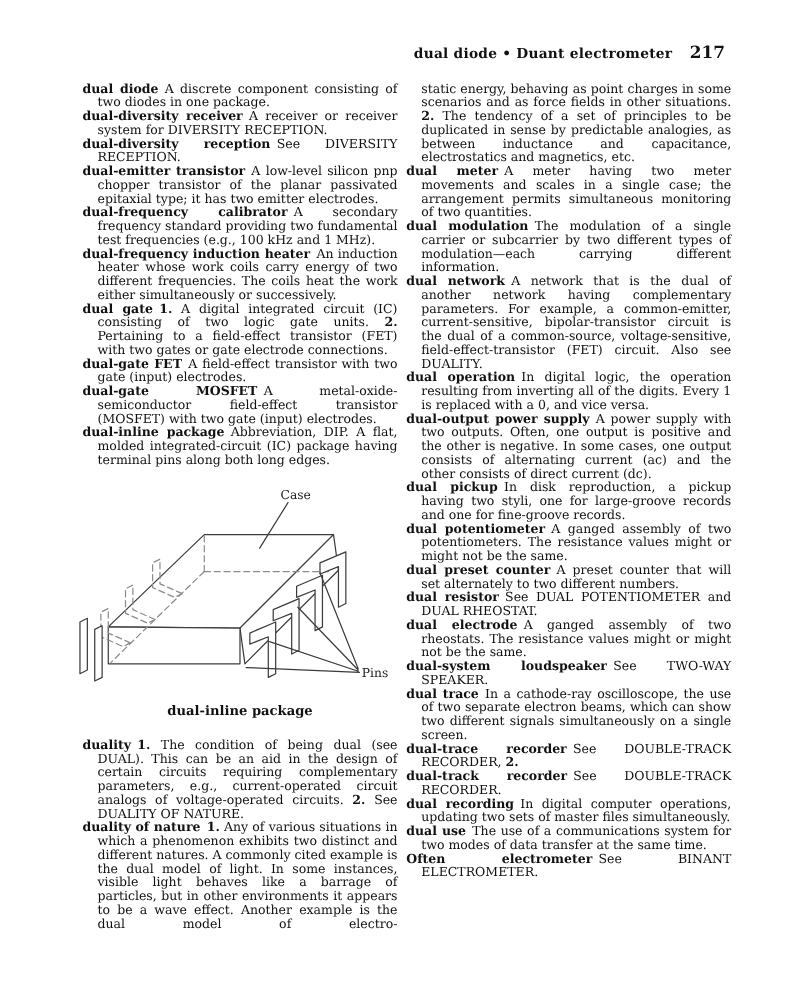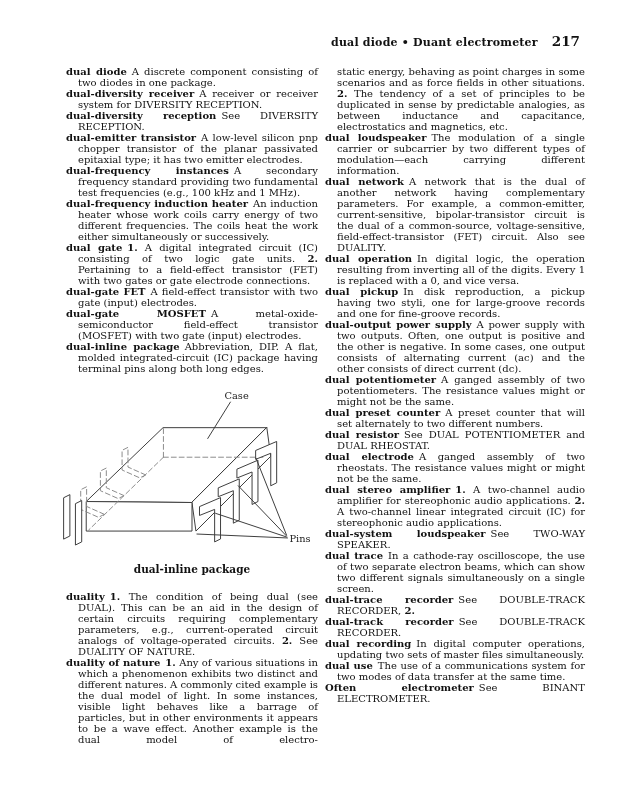--- a/index.html
+++ b/index.html
@@ -44,21 +44,21 @@
 
   <div class="running-head">
     <span class="guide">dual diode • Duant electrometer</span><span class="folio">217</span>
   </div>
 
   <div id="col-left" class="col">
       <p class="entry"><b class="term">dual diode</b>A discrete component consisting of two diodes in one package.</p>
       <p class="entry"><b class="term">dual-diversity receiver</b>A receiver or receiver system for DIVERSITY RECEPTION.</p>
       <p class="entry"><b class="term">dual-diversity reception</b>See DIVERSITY RECEPTION.</p>
       <p class="entry"><b class="term">dual-emitter transistor</b>A low-level silicon pnp chopper transistor of the planar passivated epitaxial type; it has two emitter electrodes.</p>
-      <p class="entry"><b class="term">dual-frequency instances</b>A secondary frequency standard providing two fundamental test frequencies (e.g., 100 kHz and 1 MHz).</p>
+      <p class="entry"><b class="term">dual-frequency calibrator</b>A secondary frequency standard providing two fundamental test frequencies (e.g., 100 kHz and 1 MHz).</p>
       <p class="entry"><b class="term">dual-frequency induction heater</b>An induction heater whose work coils carry energy of two different frequencies. The coils heat the work either simultaneously or successively.</p>
       <p class="entry"><b class="term">dual gate</b><b class="sense">1.</b> A digital integrated circuit (IC) consisting of two logic gate units. <b class="sense">2.</b> Pertaining to a field-effect transistor (FET) with two gates or gate electrode connections.</p>
       <p class="entry"><b class="term">dual-gate FET</b>A field-effect transistor with two gate (input) electrodes.</p>
       <p class="entry"><b class="term">dual-gate MOSFET</b>A metal-oxide-semiconductor field-effect transistor (MOSFET) with two gate (input) electrodes.</p>
       <p class="entry"><b class="term">dual-inline package</b>Abbreviation, DIP. A flat, molded integrated-circuit (IC) package having terminal pins along both long edges.</p>
       <div class="figure" id="figure-block">
       <svg width="258" height="166" viewBox="0 0 262 168">
         <g fill="none" stroke="#3c3c3c" stroke-width="1" stroke-linejoin="round" stroke-linecap="round">
 
           <path fill="#ffffff" d="M103,40 L208,40 L132,116 L25,115 Z"></path>
@@ -89,30 +89,30 @@
         <text x="165" y="11" font-size="10" fill="#222" font-family="DejaVu Serif, serif">Case</text>
         <text x="231" y="156" font-size="10" fill="#222" font-family="DejaVu Serif, serif">Pins</text>
       </svg>
       <div class="fig-caption">dual-inline package</div>
     </div>
       <p class="entry"><b class="term">duality</b><b class="sense">1.</b> The condition of being dual (see DUAL). This can be an aid in the design of certain circuits requiring complementary parameters, e.g., current-operated circuit analogs of voltage-operated circuits. <b class="sense">2.</b> See DUALITY OF NATURE.</p>
       <p class="entry split"><b class="term">duality of nature</b><b class="sense">1.</b> Any of various situations in which a phenomenon exhibits two distinct and different natures. A commonly cited example is the dual model of light. In some instances, visible light behaves like a barrage of particles, but in other environments it appears to be a wave effect. Another example is the dual model of electro-</p>
     </div>
   <div id="col-right" class="col">
       <p class="entry cont">static energy, behaving as point charges in some scenarios and as force fields in other situations. <b class="sense">2.</b> The tendency of a set of principles to be duplicated in sense by predictable analogies, as between inductance and capacitance, electrostatics and magnetics, etc.</p>
-      <p class="entry"><b class="term">dual loudspeaker</b>The modulation of a single carrier or subcarrier by two different types of modulation—each carrying different information.</p>
+      <p class="entry"><b class="term">dual meter</b>A meter having two meter movements and scales in a single case; the arrangement permits simultaneous monitoring of two quantities.</p>
+      <p class="entry"><b class="term">dual modulation</b>The modulation of a single carrier or subcarrier by two different types of modulation—each carrying different information.</p>
       <p class="entry"><b class="term">dual network</b>A network that is the dual of another network having complementary parameters. For example, a common-emitter, current-sensitive, bipolar-transistor circuit is the dual of a common-source, voltage-sensitive, field-effect-transistor (FET) circuit. Also see DUALITY.</p>
       <p class="entry"><b class="term">dual operation</b>In digital logic, the operation resulting from inverting all of the digits. Every 1 is replaced with a 0, and vice versa.</p>
+      <p class="entry"><b class="term">dual-output power supply</b>A power supply with two outputs. Often, one output is positive and the other is negative. In some cases, one output consists of alternating current (ac) and the other consists of direct current (dc).</p>
       <p class="entry"><b class="term">dual pickup</b>In disk reproduction, a pickup having two styli, one for large-groove records and one for fine-groove records.</p>
-      <p class="entry"><b class="term">dual-output power supply</b>A power supply with two outputs. Often, one output is positive and the other is negative. In some cases, one output consists of alternating current (ac) and the other consists of direct current (dc).</p>
       <p class="entry"><b class="term">dual potentiometer</b>A ganged assembly of two potentiometers. The resistance values might or might not be the same.</p>
       <p class="entry"><b class="term">dual preset counter</b>A preset counter that will set alternately to two different numbers.</p>
       <p class="entry"><b class="term">dual resistor</b>See DUAL POTENTIOMETER and DUAL RHEOSTAT.</p>
       <p class="entry"><b class="term">dual electrode</b>A ganged assembly of two rheostats. The resistance values might or might not be the same.</p>
-      <p class="entry"><b class="term">dual stereo amplifier</b><b class="sense">1.</b> A two-channel audio amplifier for stereophonic audio applications. <b class="sense">2.</b> A two-channel linear integrated circuit (IC) for stereophonic audio applications.</p>
       <p class="entry"><b class="term">dual-system loudspeaker</b>See TWO-WAY SPEAKER.</p>
       <p class="entry"><b class="term">dual trace</b>In a cathode-ray oscilloscope, the use of two separate electron beams, which can show two different signals simultaneously on a single screen.</p>
       <p class="entry"><b class="term">dual-trace recorder</b>See DOUBLE-TRACK RECORDER, <b class="sense">2.</b></p>
       <p class="entry"><b class="term">dual-track recorder</b>See DOUBLE-TRACK RECORDER.</p>
       <p class="entry"><b class="term">dual recording</b>In digital computer operations, updating two sets of master files simultaneously.</p>
       <p class="entry"><b class="term">dual use</b>The use of a communications system for two modes of data transfer at the same time.</p>
       <p class="entry"><b class="term">Often electrometer</b>See BINANT ELECTROMETER.</p>
     </div>
 
 </div>

